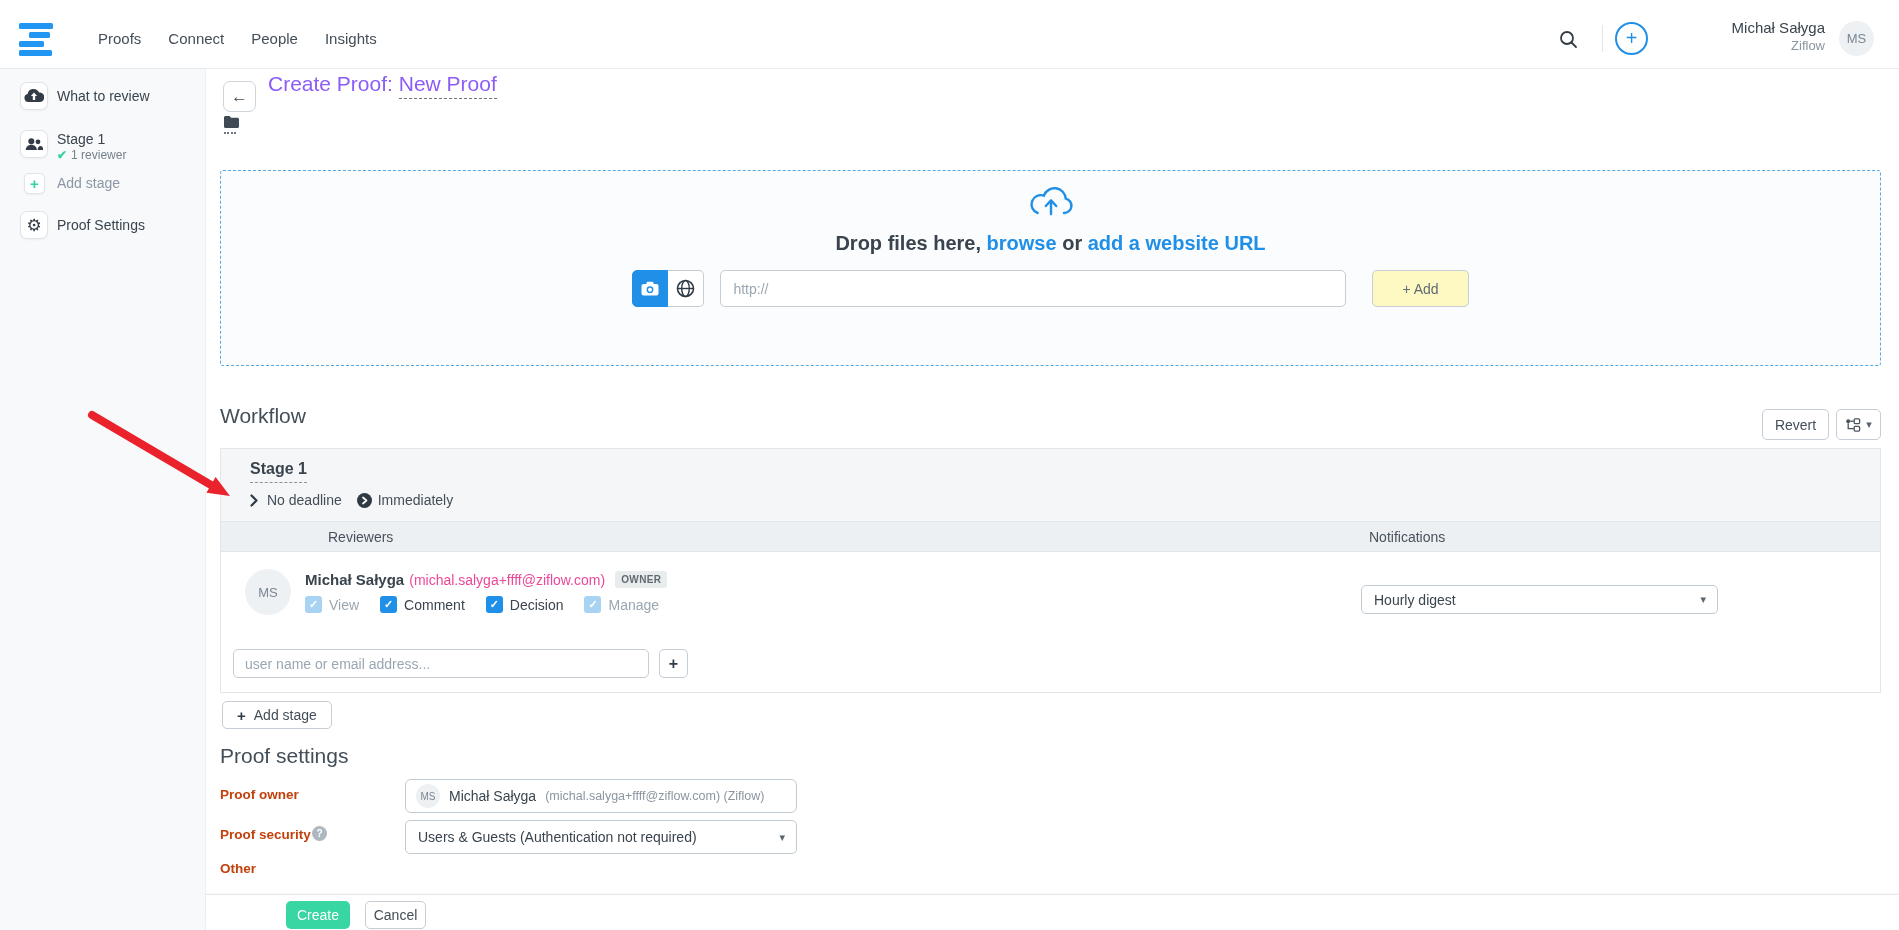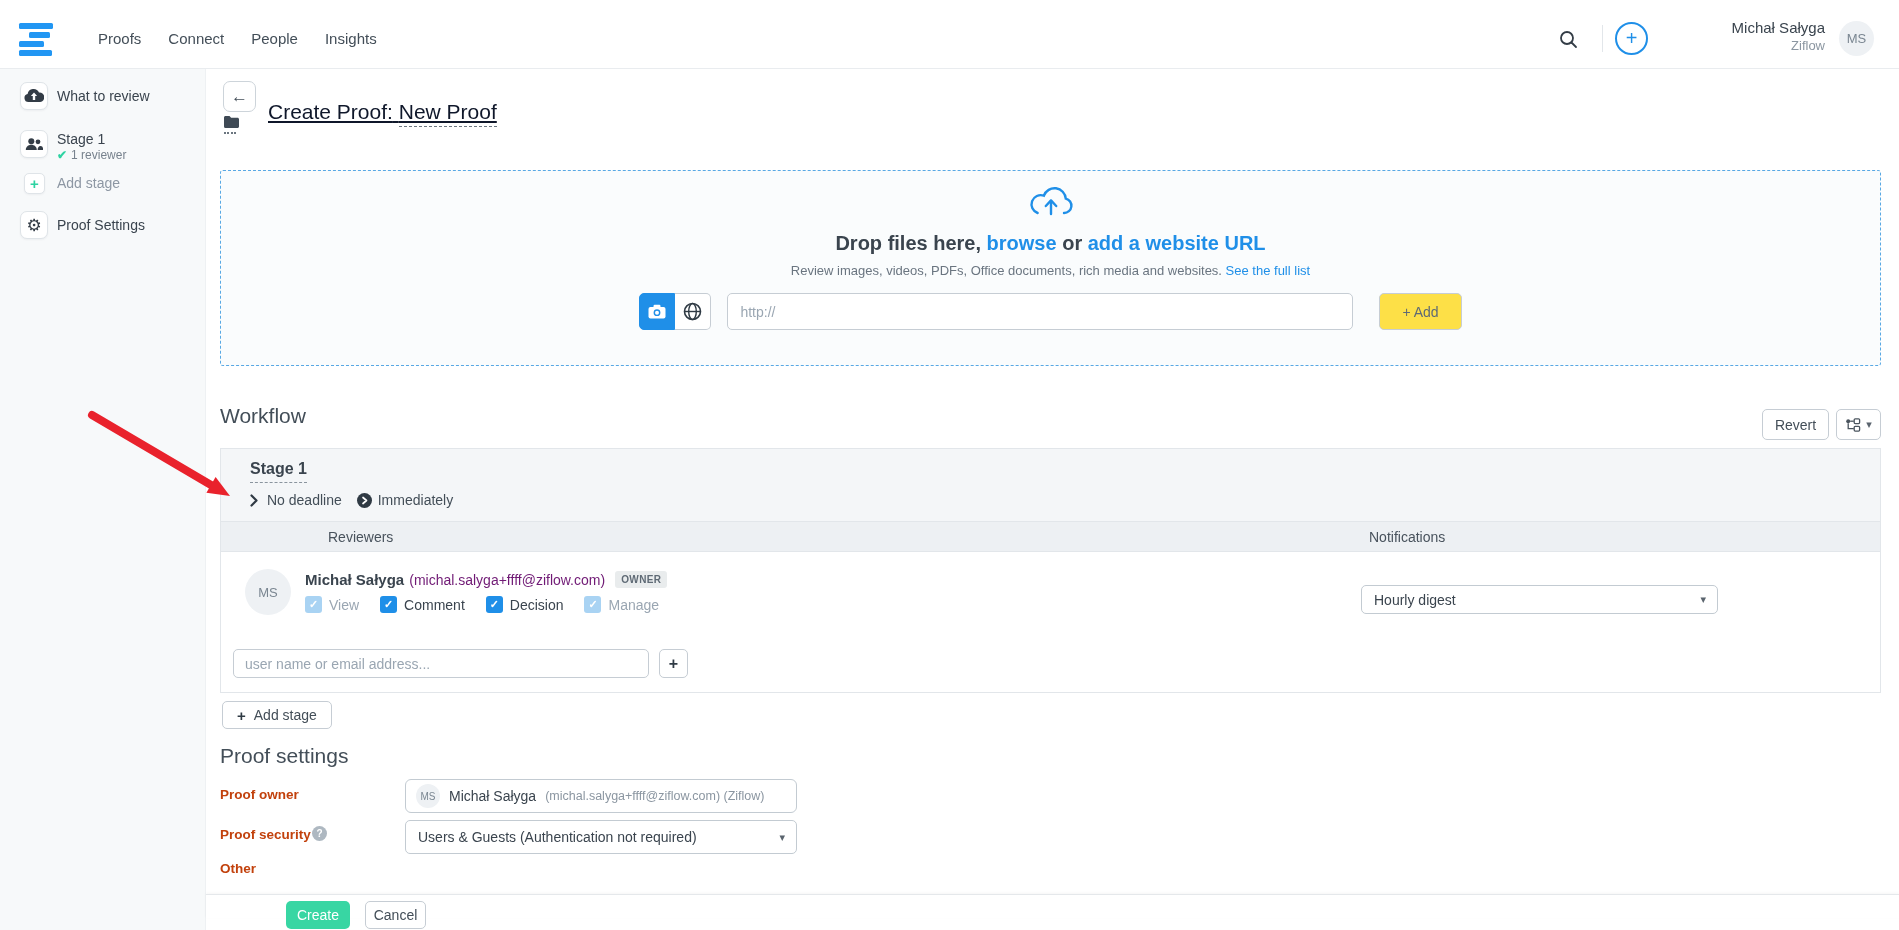--- a/index.html
+++ b/index.html
@@ -31,37 +31,37 @@
   .sb-box { position:absolute; background:#fff; border:1px solid #dfe4e8; border-radius:7px; display:flex; align-items:center; justify-content:center; cursor:pointer; box-shadow:0 1px 2px rgba(30,40,50,.05); }
   .sb-label { position:absolute; left:57px; font-size:14px; color:#3a444e; cursor:pointer; white-space:nowrap; }
   .sb-label.dim { color:#8d97a3; }
   .sb-sub { position:absolute; left:57px; font-size:12px; color:#77828d; cursor:pointer; white-space:nowrap; }
   .sb-sub .chk { color:#2ed3a2; font-weight:bold; font-size:12px; margin-right:4px; }
   .gear-glyph { font-size:17px; color:#333c46; line-height:1; }
   .plus-green { color:#2ed3a2; font-size:15px; font-weight:bold; line-height:1; }
 
   
   .back-btn { position:absolute; left:223px; top:81px; width:33px; height:31px; border:1px solid #cdd4da; border-radius:7px; background:#fff; font-size:17px; color:#434e58; display:flex; align-items:center; justify-content:center; cursor:pointer; }
-  .page-title { position:absolute; left:268px; top:100px; font-size:21px; color:#0f172a; white-space:nowrap;text-decoration:underline; }
+  .page-title { position:absolute; left:268px; top:72px; font-size:21px; color:#8b5cf6; white-space:nowrap; }
   .proof-name { border-bottom:1px dashed #6b7680; padding-bottom:3px; cursor:pointer; }
   .folder-btn { position:absolute; left:224px; top:116px; cursor:pointer; line-height:0; }
   .folder-dash { position:absolute; left:224px; top:132px; width:12px; border-bottom:2px dotted #6b7680; }
 
   
   .dropzone { position:absolute; left:220px; top:170px; width:1661px; height:196px; border:1px dashed #58a8e4; border-radius:3px; background:#fafcfd; display:flex; flex-direction:column; align-items:center; }
   .dz-cloud { margin-top:15px; line-height:0; }
   .dz-heading { margin-top:12px; font-size:20px; font-weight:bold; color:#3a444e; }
   .dz-link { color:#1f8fe8; cursor:pointer; }
   .dz-sub { margin-top:8px; font-size:13px; color:#6a7580; }
   .dz-row { margin-top:15px; display:flex; align-items:stretch; height:37px; }
   .dz-cam { width:36px; background:#1f8fe8; border:1px solid #1f8fe8; border-radius:5px 0 0 5px; display:flex; align-items:center; justify-content:center; cursor:pointer; }
   .dz-globe { width:36px; background:#fff; border:1px solid #c6cdd4; border-left:none; border-radius:0 5px 5px 0; display:flex; align-items:center; justify-content:center; cursor:pointer; }
   .dz-input { width:626px; margin-left:16px; border:1px solid #c6cdd4; border-radius:5px; padding:0 12px; font-size:14px; color:#3a444e; outline:none; background:#fff; }
   .dz-input::placeholder { color:#9aa6b2; }
-  .dz-add { margin-left:26px; padding:0 22px; background:#fde047; border:1px solid #c6cdd4; border-radius:5px; font-size:14px; color:#5f6a75; display:flex; align-items:center; cursor:pointer; }
+  .dz-add { margin-left:26px; padding:0 29px; background:#fef9c3; border:1px solid #c6cdd4; border-radius:5px; font-size:14px; color:#5f6a75; display:flex; align-items:center; cursor:pointer; }
 
   
   .section-title { position:absolute; left:220px; font-size:21px; color:#434e58; }
   .btn-white { background:#fff; border:1px solid #c6cdd4; border-radius:5px; color:#434e58; cursor:pointer; font-family:inherit; }
   .revert-btn { position:absolute; left:1762px; top:409px; width:67px; height:31px; font-size:14px; }
   .preset-btn { position:absolute; left:1836px; top:409px; width:45px; height:31px; display:flex; align-items:center; justify-content:center; gap:5px; }
   .caret { color:#5a646e; font-size:11px; }
 
   .stage-panel { position:absolute; left:220px; top:448px; width:1661px; height:245px; border:1px solid #e2e6ea; background:#fff; }
   .stage-head { height:72px; background:#f4f6f8; padding:11px 0 0 29px; }
@@ -73,21 +73,21 @@
   .stage-meta .trigger { cursor:pointer; }
 
   .tbl-head { height:31px; background:#edf0f3; border-top:1px solid #e2e6ea; border-bottom:1px solid #e2e6ea; position:relative; font-size:14px; color:#48525c; }
   .th-reviewers { position:absolute; left:107px; top:7px; }
   .th-notifications { position:absolute; left:1148px; top:7px; }
 
   .rev-row { position:relative; height:95px; }
   .rev-avatar { position:absolute; left:24px; top:17px; width:46px; height:46px; font-size:13px; }
   .rev-name-line { position:absolute; left:84px; top:19px; display:flex; align-items:center; white-space:nowrap; }
   .rev-name { font-size:15px; font-weight:bold; color:#3a444e; }
-  .rev-email { font-size:14px; color:#701a75; margin-left:5px; }
+  .rev-email { font-size:14px; color:#ec4899; margin-left:5px; }
   .owner-badge { margin-left:10px; background:#e9eced; color:#5f6a75; font-size:10px; font-weight:bold; letter-spacing:.4px; padding:3px 6px; border-radius:3px; }
   .perm-row { position:absolute; left:84px; top:44px; display:flex; align-items:center; gap:21px; }
   .perm { display:flex; align-items:center; gap:7px; cursor:pointer; }
   .cb { width:17px; height:17px; border-radius:3px; color:#fff; font-size:11px; font-weight:bold; display:flex; align-items:center; justify-content:center; }
   .cb-on { background:#1f8fe8; }
   .cb-dis { background:#a9d3f3; }
   .perm-label { font-size:14px; }
   .pl-dim { color:#9aa6b2; }
   .pl-dark { color:#3a444e; }
   .select { border:1px solid #c3cbd2; border-radius:5px; background:#fff; display:flex; align-items:center; padding:0 12px; font-size:14px; color:#3a444e; cursor:pointer; position:relative; }
@@ -206,24 +206,20 @@
       <line x1="24" y1="15" x2="24" y2="28" stroke="#1f8fe8" stroke-width="2.4" stroke-linecap="round"></line>
       <path d="M18.8 20 24 14.4 29.2 20" fill="none" stroke="#1f8fe8" stroke-width="2.4" stroke-linecap="round" stroke-linejoin="round"></path>
     </svg>
   </div>
   <div class="dz-heading">
     <span>Drop files here,</span>
     <span class="dz-link">browse</span>
     <span>or</span>
     <span class="dz-link">add a website URL</span>
   </div>
-  <div class="dz-sub">
-    <span>Review images, videos, PDFs, Office documents, rich media and websites.</span>
-    <span class="dz-link">See the full list</span>
-  </div>
   <div class="dz-row">
     <div class="dz-cam">
       <svg width="18" height="15" viewBox="0 0 18 15">
         <rect x="0.5" y="3" width="17" height="11.5" rx="2" fill="#fff"></rect>
         <rect x="5.5" y="0.8" width="7" height="3.5" rx="1.2" fill="#fff"></rect>
         <circle cx="9" cy="8.7" r="3.4" fill="#1f8fe8"></circle>
         <circle cx="9" cy="8.7" r="2" fill="#fff"></circle>
       </svg>
     </div>
     <div class="dz-globe">

